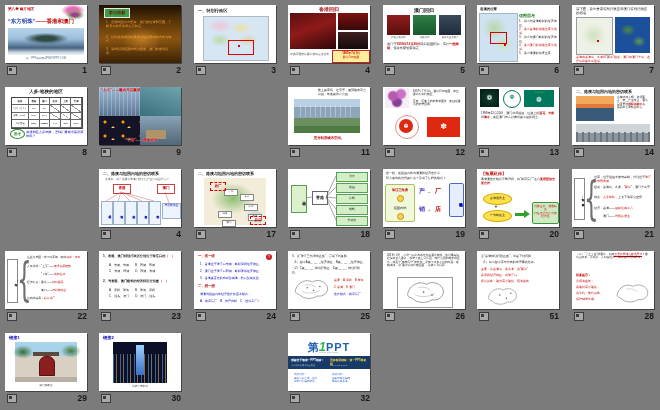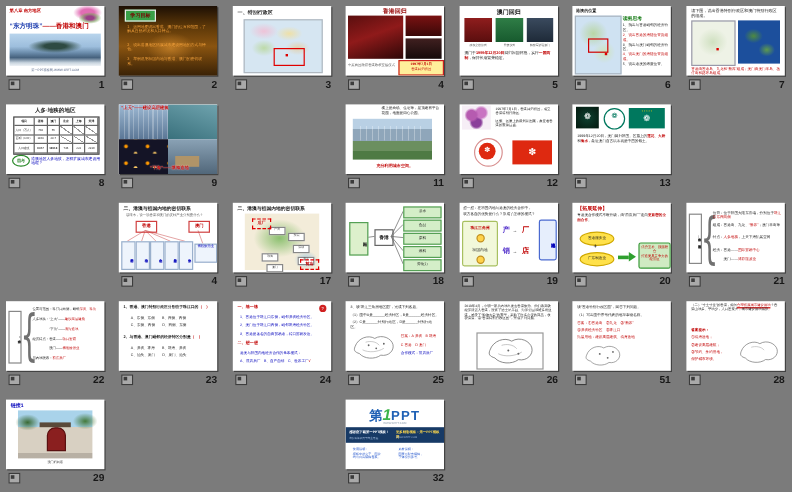--- a/index.html
+++ b/index.html
@@ -262,20 +262,34 @@
    <div class="cw ctr" style="font-size:7px;line-height:19px">❁</div>
   </div>
   <div class="ab f3 lh" style="left:4px;top:25px;width:74px"><span class="ck">1999年12月20日，澳门回归祖国。区旗上的</span><span class="cr b">莲花</span><span class="ck">、</span><span class="cr b">大桥</span><span class="ck">和</span><span class="cr b">海水</span><span class="ck">，象征澳门自古以来就是中国的领土。</span></div>
  </div>
  <div class="ft">
         <span class="tic"></span>
         <span class="num">13</span>
       </div>
 </div>
 
+<div class="cell" style="left:572px;top:87px">
+ <div class="th">
+  <div class="ab f4 b ck" style="left:4px;top:2px">二、港澳与祖国内地的密切联系</div>
+  <div class="ab" style="left:4px;top:9px;width:38px;height:25px;background:linear-gradient(#f2a95c 0 30%,#e07a3a 30% 46%,#3a5a7a 46% 100%)"></div>
+  <div class="ab f28 lh" style="left:45px;top:9px;width:33px"><span class="ck">港澳地狭人稠、资源匮乏，第三产业发达。</span><span class="ck">香港是重要的</span><span class="cr b">国际金融中心</span><span class="ck">、贸易中心和航运中心。</span></div>
+  <div class="ab" style="left:4px;top:37px;width:74px;height:18px;background:linear-gradient(#cfd4d9 0 50%,#8d969e 50%)">
+   <div class="ab" style="left:0;top:8px;width:74px;height:10px;background:repeating-linear-gradient(90deg,#6d7680 0 2px,transparent 2px 6px)"></div>
+  </div>
+ </div>
+ <div class="ft">
+        <span class="tic"></span>
+        <span class="num">14</span>
+      </div>
+</div>
 
 
 <div class="cell" style="left:99px;top:169px">
  <div class="th">
   <svg class="ab" style="left:0;top:0" width="82" height="58">
    <line x1="22" y1="23" x2="7" y2="32" stroke="#d98080" stroke-width="0.6"></line>
    <line x1="22" y1="23" x2="19" y2="32" stroke="#d98080" stroke-width="0.6"></line>
    <line x1="22" y1="23" x2="31" y2="32" stroke="#d98080" stroke-width="0.6"></line>
    <line x1="22" y1="23" x2="43" y2="32" stroke="#d98080" stroke-width="0.6"></line>
    <line x1="22" y1="23" x2="55" y2="32" stroke="#d98080" stroke-width="0.6"></line>
@@ -544,20 +558,34 @@
    <div class="ab" style="left:24px;top:14px;width:14px;height:18px;background:#8a1f1f;border:1px solid #5a1010;border-radius:7px 7px 0 0"></div>
   </div>
   <div class="ab f26 ctr" style="left:10px;top:50px;width:62px;color:#444">澳门妈阁庙</div>
  </div>
  <div class="ft">
         <span class="tic"></span>
         <span class="num">29</span>
       </div>
 </div>
 
+<div class="cell" style="left:99px;top:333px">
+ <div class="th">
+  <div class="ab f42 b cb" style="left:4px;top:2px">链接2</div>
+  <div class="ab" style="left:14px;top:9px;width:54px;height:41px;background:#0b1028">
+   <div class="ab" style="left:0;top:12px;width:54px;height:29px;background:repeating-linear-gradient(90deg,rgba(90,170,255,.55) 0 1px,transparent 1px 3px,rgba(255,200,90,.5) 3px 4px,transparent 4px 7px)"></div>
+   <div class="ab" style="left:23px;top:3px;width:8px;height:30px;background:linear-gradient(#9fd0ff,#3a70c0)"></div>
+  </div>
+  <div class="ab f26 ctr" style="left:14px;top:51px;width:54px;color:#444">香港中环夜景</div>
+ </div>
+ <div class="ft">
+        <span class="tic"></span>
+        <span class="num">30</span>
+      </div>
+</div>
 
 
 <div class="cell" style="left:288px;top:333px">
  <div class="th">
   <div class="ab ctr" style="left:0;top:4px;width:82px"><span class="b" style="font-size:11px;color:#1f61b5">第</span><span class="b" style="font-size:13px;color:#3cb44a;font-style:italic">1</span><span class="b" style="font-size:11px;color:#1f61b5;letter-spacing:1px">PPT</span></div>
   <div class="ab ctr" style="left:0;top:18px;width:82px;font-size:2.4px;color:#8899aa">WWW.1PPT.COM</div>
   <div class="ab" style="left:0;top:23px;width:82px;height:13px;background:#173a66">
    <div class="ab f28 b cw" style="left:3px;top:2px;width:36px">感谢您下载第一PPT模板！</div>
    <div class="ab" style="left:3px;top:8px;width:36px;font-size:2.2px;color:#9fb8d8">请勿将模板用于商业用途。</div>
    <div class="ab f28 b" style="left:42px;top:2px;width:38px;color:#ffd84a">更多精彩模板：第一PPT模板网</div>

